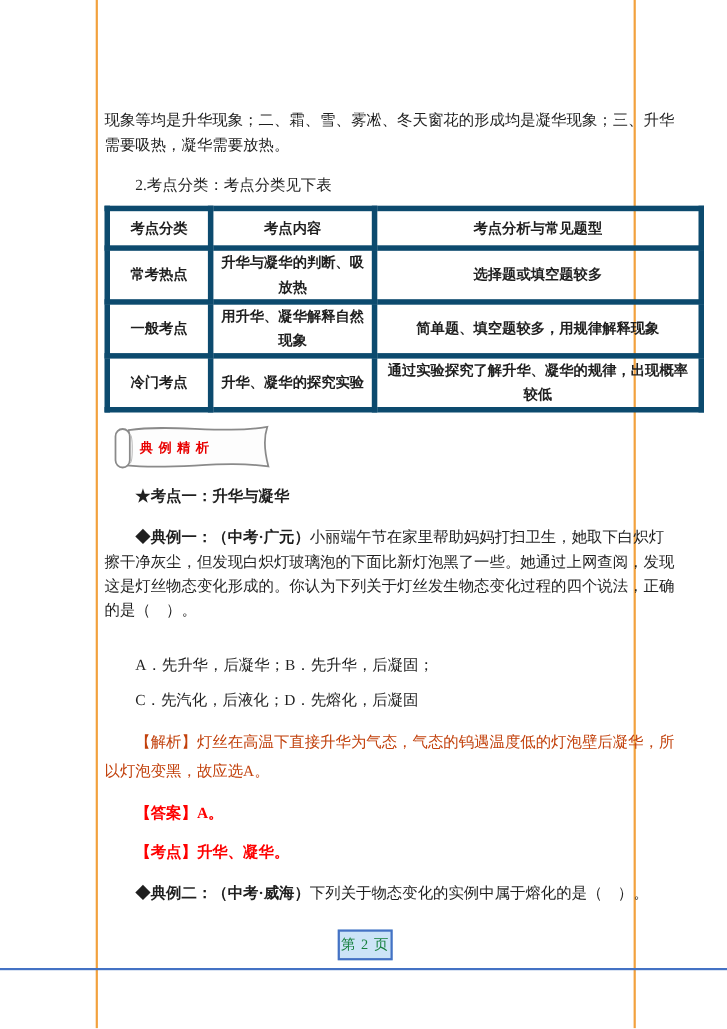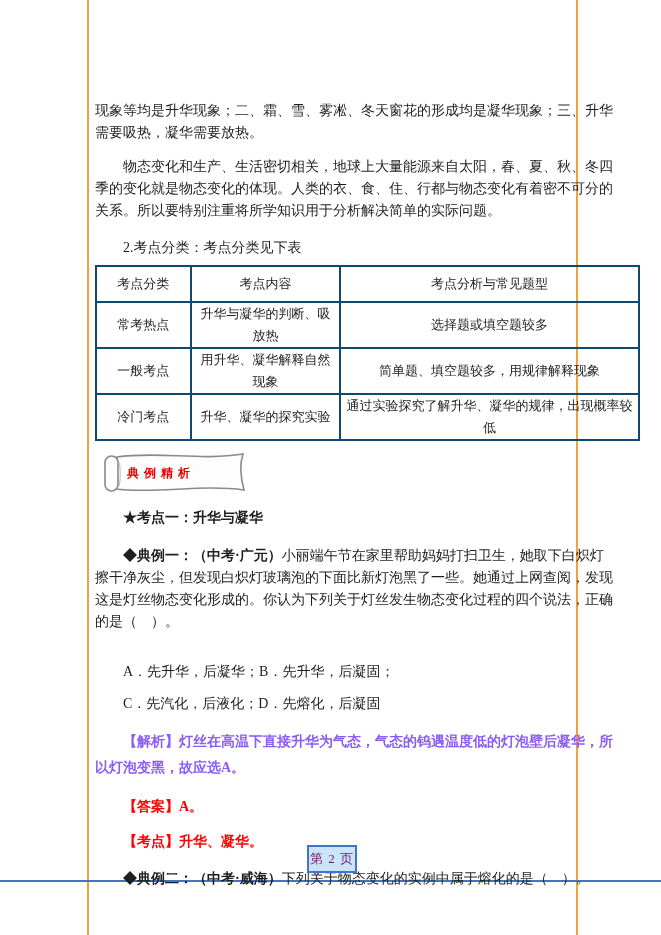--- a/index.html
+++ b/index.html
@@ -38,22 +38,22 @@
   .mt28 { margin-top: 28px; }
 
   table.kd {
     border-collapse: collapse;
     width: 545px;
     font-size: 13px;
     color: #1f1f1f;
     text-align: center;
   }
   table.kd th, table.kd td {
-    border: 2px solid #0c4a6e;
-    font-weight: normal;
+    border: 5px solid #0c4a6e;
+    font-weight: bold;
     vertical-align: middle;
     padding: 0 4px;
   }
   table.kd th { height: 36px; }
   table.kd td { height: 38px; }
   .col1 { width: 95px; }
   .col2 { width: 150px; }
   .col3 { width: 300px; }
 
   .banner {
@@ -62,50 +62,49 @@
     margin: 8px 0 0 2px;
   }
   .banner svg { position: absolute; left: 0; top: 0; }
   .banner-text {
     position: absolute; left: 30px; top: 13px;
     font-size: 12px; font-weight: bold; color: #e80000;
     letter-spacing: 5px; white-space: nowrap;
   }
 
   .analysis {
-    color: #8b5cf6; font-weight: bold;
+    color: #c2410c; font-weight: normal;
     line-height: 26px;
   }
   .answer-line, .points-line { color: #fe0000; font-weight: bold; }
 
   .page-badge {
     position: absolute; left: 307px; top: 845px;
     width: 50px; height: 28px;
     background: #cce4f7;
     border: 2px solid #4472c4;
-    color: #701a75;
+    color: #15803d;
     font-size: 13px; line-height: 24px;
     text-align: center;
     letter-spacing: 1px;
   }
 </style>
 </head>
 <body>
 
 <div class="page">
 
   <div class="sideline left"></div>
   <div class="sideline right"></div>
   <div class="bottomline"></div>
 
   <div class="content">
 
     <p class="para">现象等均是升华现象；二、霜、雪、雾凇、冬天窗花的形成均是凝华现象；三、升华需要吸热，凝华需要放热。</p>
 
-    <p class="para indent mt12">物态变化和生产、生活密切相关，地球上大量能源来自太阳，春、夏、秋、冬四季的变化就是物态变化的体现。人类的衣、食、住、行都与物态变化有着密不可分的关系。所以要特别注重将所学知识用于分析解决简单的实际问题。</p>
 
     <p class="para indent mt15">2.考点分类：考点分类见下表</p>
 
     <table class="kd mt6">
       <thead>
         <tr>
           <th class="col1">考点分类</th>
           <th class="col2">考点内容</th>
           <th class="col3">考点分析与常见题型</th>
         </tr>

